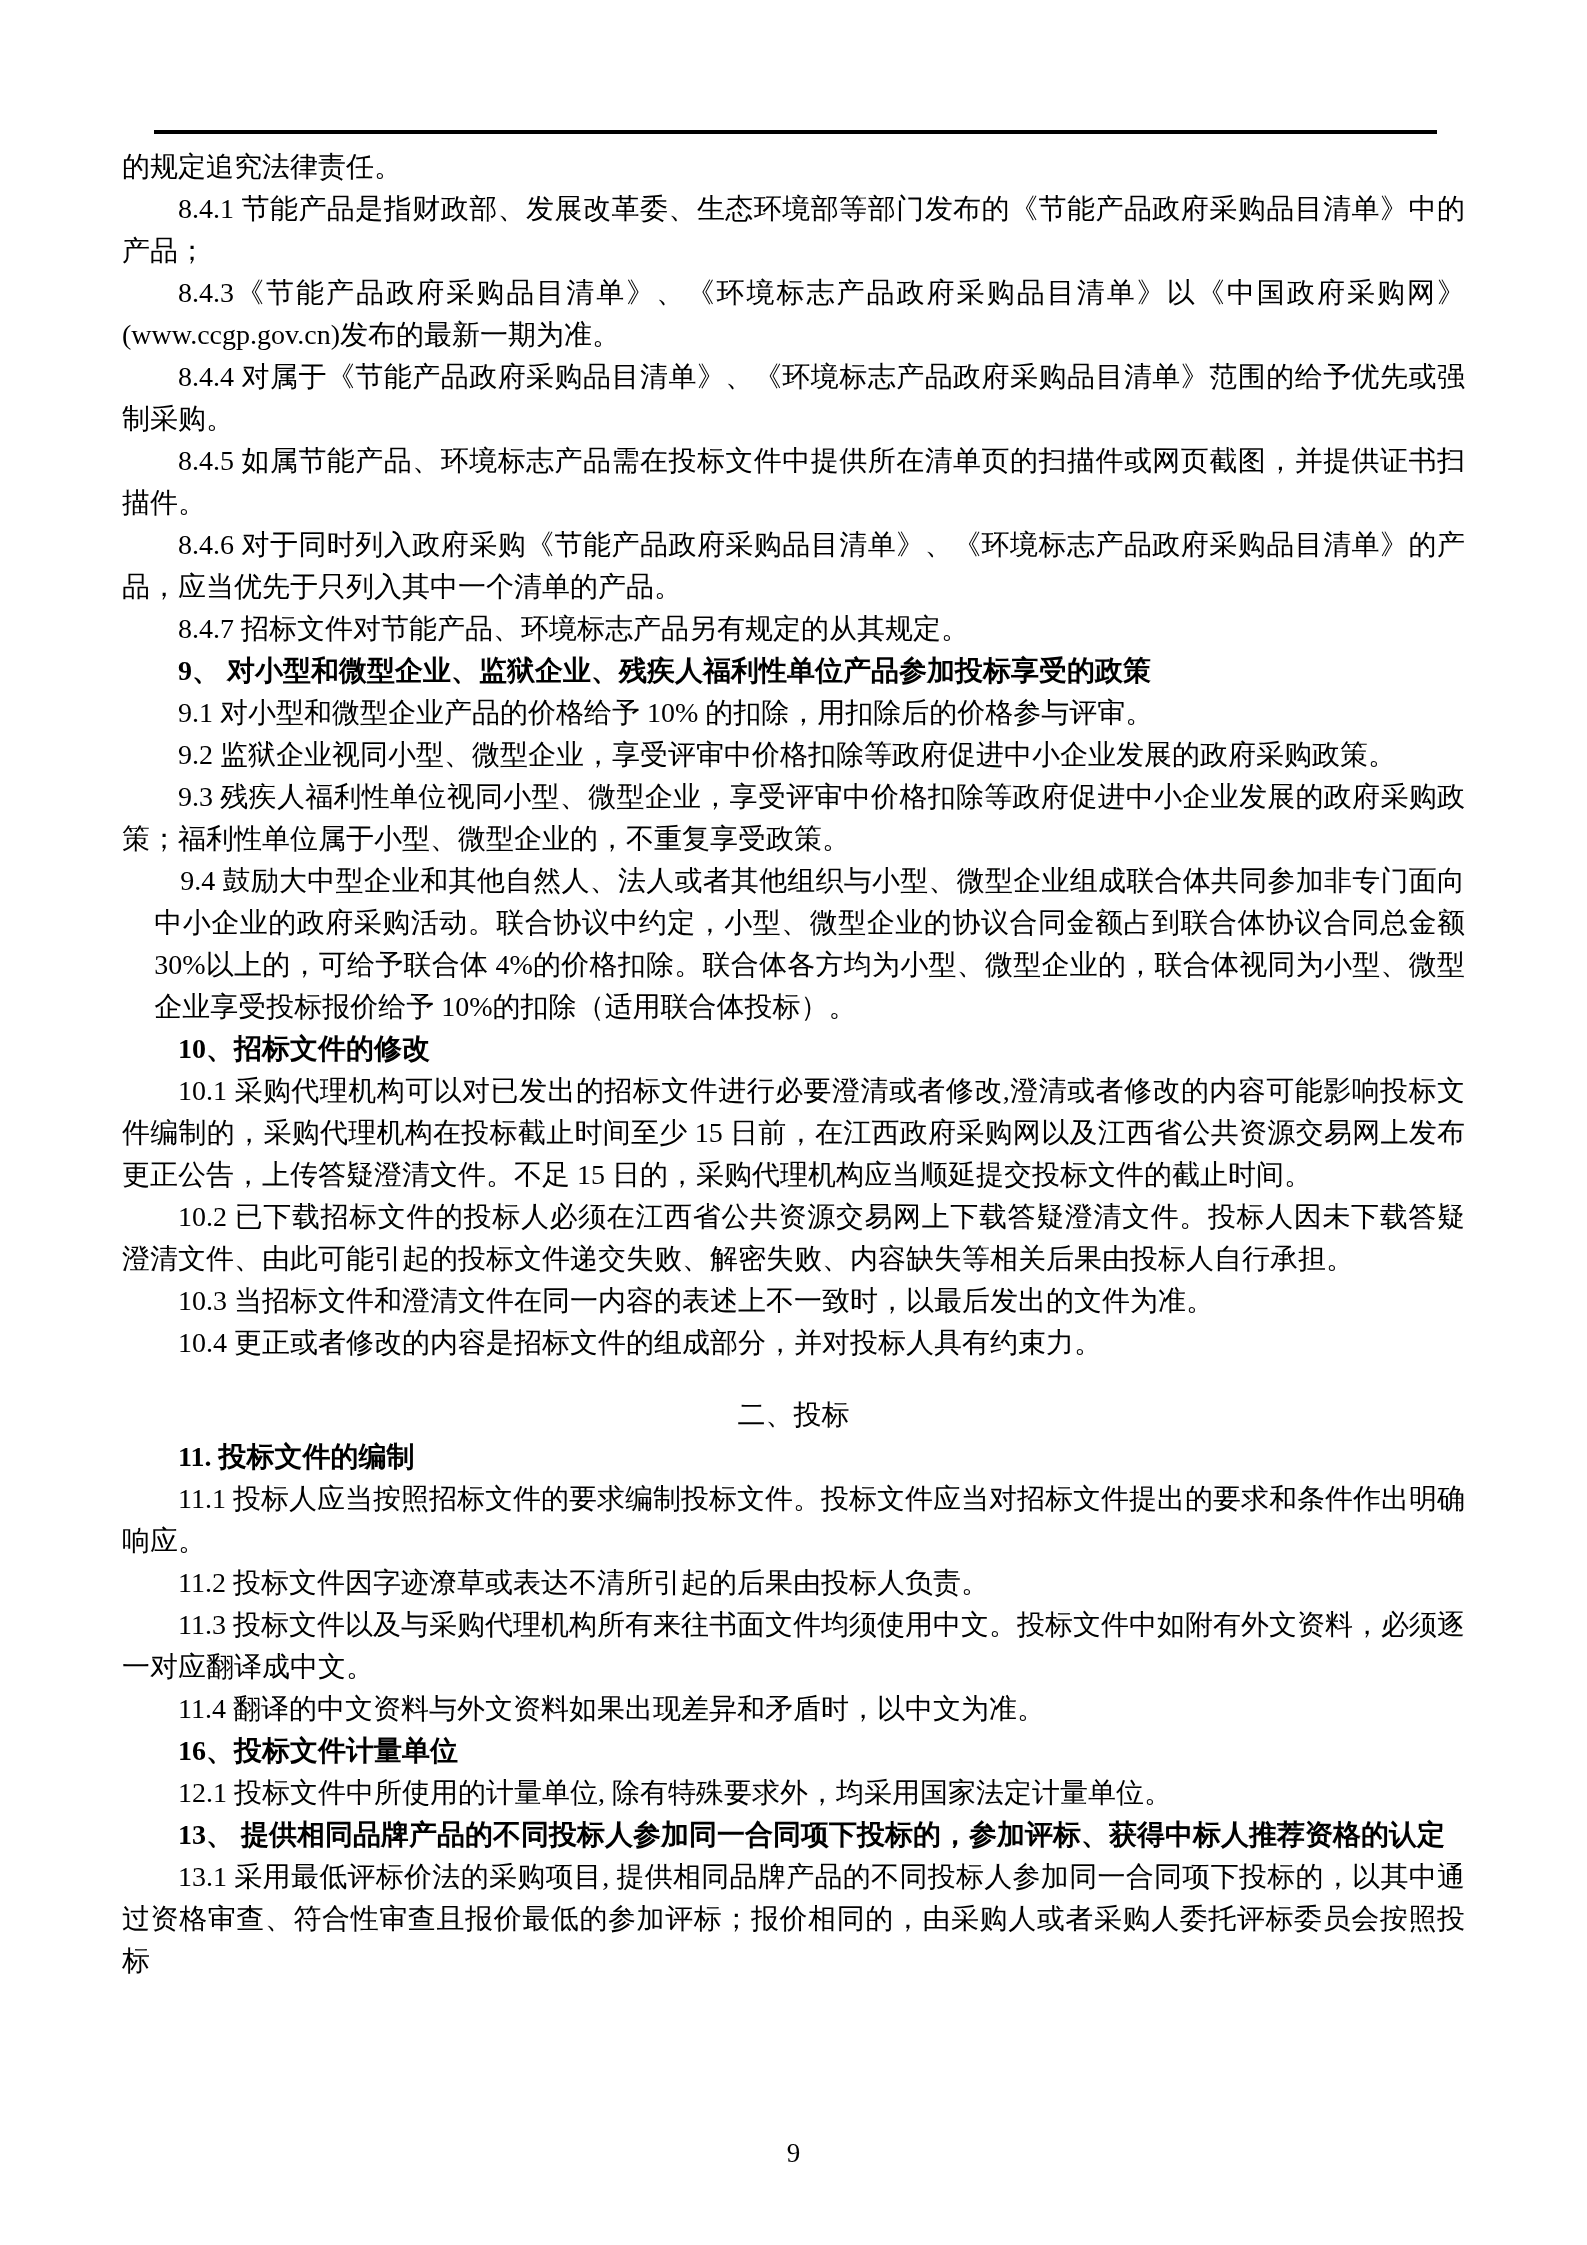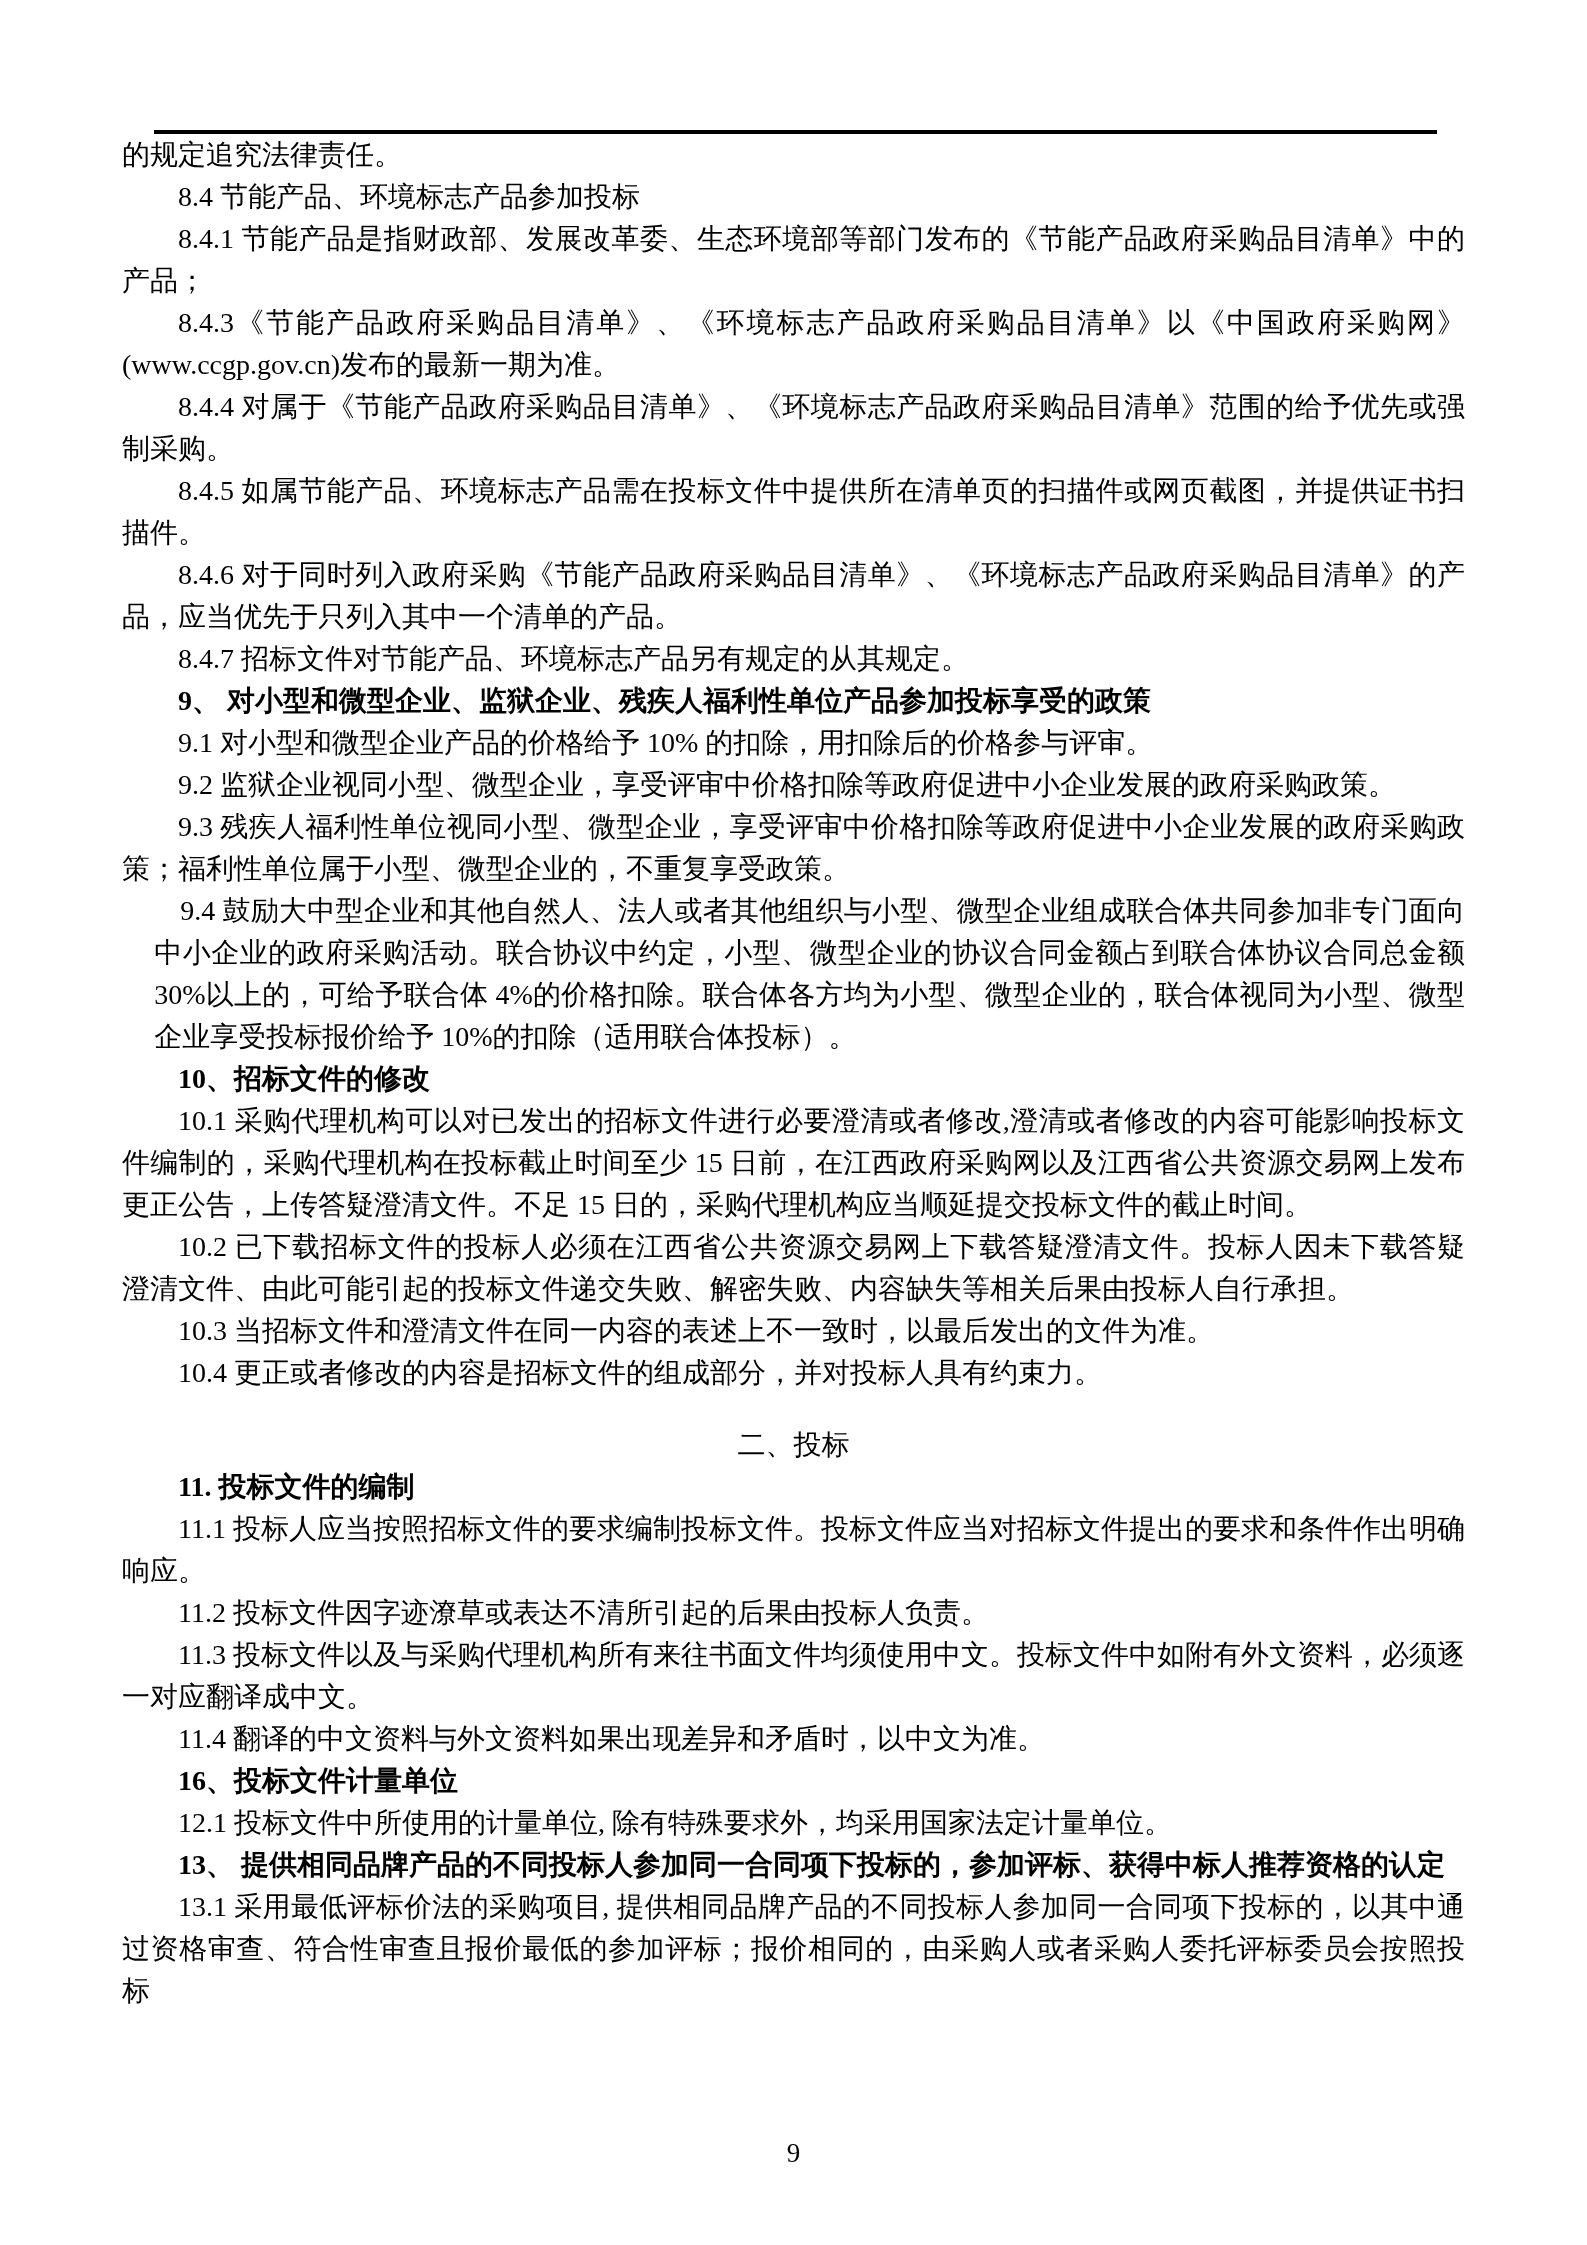--- a/index.html
+++ b/index.html
@@ -20,21 +20,21 @@
     position: absolute;
     left: 154px;
     top: 130px;
     width: 1283px;
     height: 4px;
     background: #000000;
   }
   .content {
     position: absolute;
     left: 122px;
-    top: 134px;
+    top: 146px;
     width: 1343px;
     font-size: 28px;
     line-height: 42px;
     text-align: justify;
   }
   .para {
     margin: 0;
     padding: 0;
     text-indent: 2em;
   }
@@ -75,21 +75,20 @@
     color: #000000;
   }
 </style>
 </head>
 <body>
 
 <div class="page">
   <div class="header-rule"></div>
   <main class="content">
       <p class="para p-plain">的规定追究法律责任。</p>
-      <p class="para p-body">8.4 节能产品、环境标志产品参加投标</p>
       <p class="para p-body">8.4.1 节能产品是指财政部、发展改革委、生态环境部等部门发布的《节能产品政府采购品目清单》中的产品；</p>
       <p class="para p-body">8.4.3《节能产品政府采购品目清单》、《环境标志产品政府采购品目清单》以《中国政府采购网》(www.ccgp.gov.cn)发布的最新一期为准。</p>
       <p class="para p-body">8.4.4 对属于《节能产品政府采购品目清单》、《环境标志产品政府采购品目清单》范围的给予优先或强制采购。</p>
       <p class="para p-body">8.4.5 如属节能产品、环境标志产品需在投标文件中提供所在清单页的扫描件或网页截图，并提供证书扫描件。</p>
       <p class="para p-body">8.4.6 对于同时列入政府采购《节能产品政府采购品目清单》、《环境标志产品政府采购品目清单》的产品，应当优先于只列入其中一个清单的产品。</p>
       <p class="para p-body">8.4.7 招标文件对节能产品、环境标志产品另有规定的从其规定。</p>
       <p class="para p-heading">9、 对小型和微型企业、监狱企业、残疾人福利性单位产品参加投标享受的政策</p>
       <p class="para p-body">9.1 对小型和微型企业产品的价格给予 10% 的扣除，用扣除后的价格参与评审。</p>
       <p class="para p-body">9.2 监狱企业视同小型、微型企业，享受评审中价格扣除等政府促进中小企业发展的政府采购政策。</p>
       <p class="para p-body">9.3 残疾人福利性单位视同小型、微型企业，享受评审中价格扣除等政府促进中小企业发展的政府采购政策；福利性单位属于小型、微型企业的，不重复享受政策。</p>

